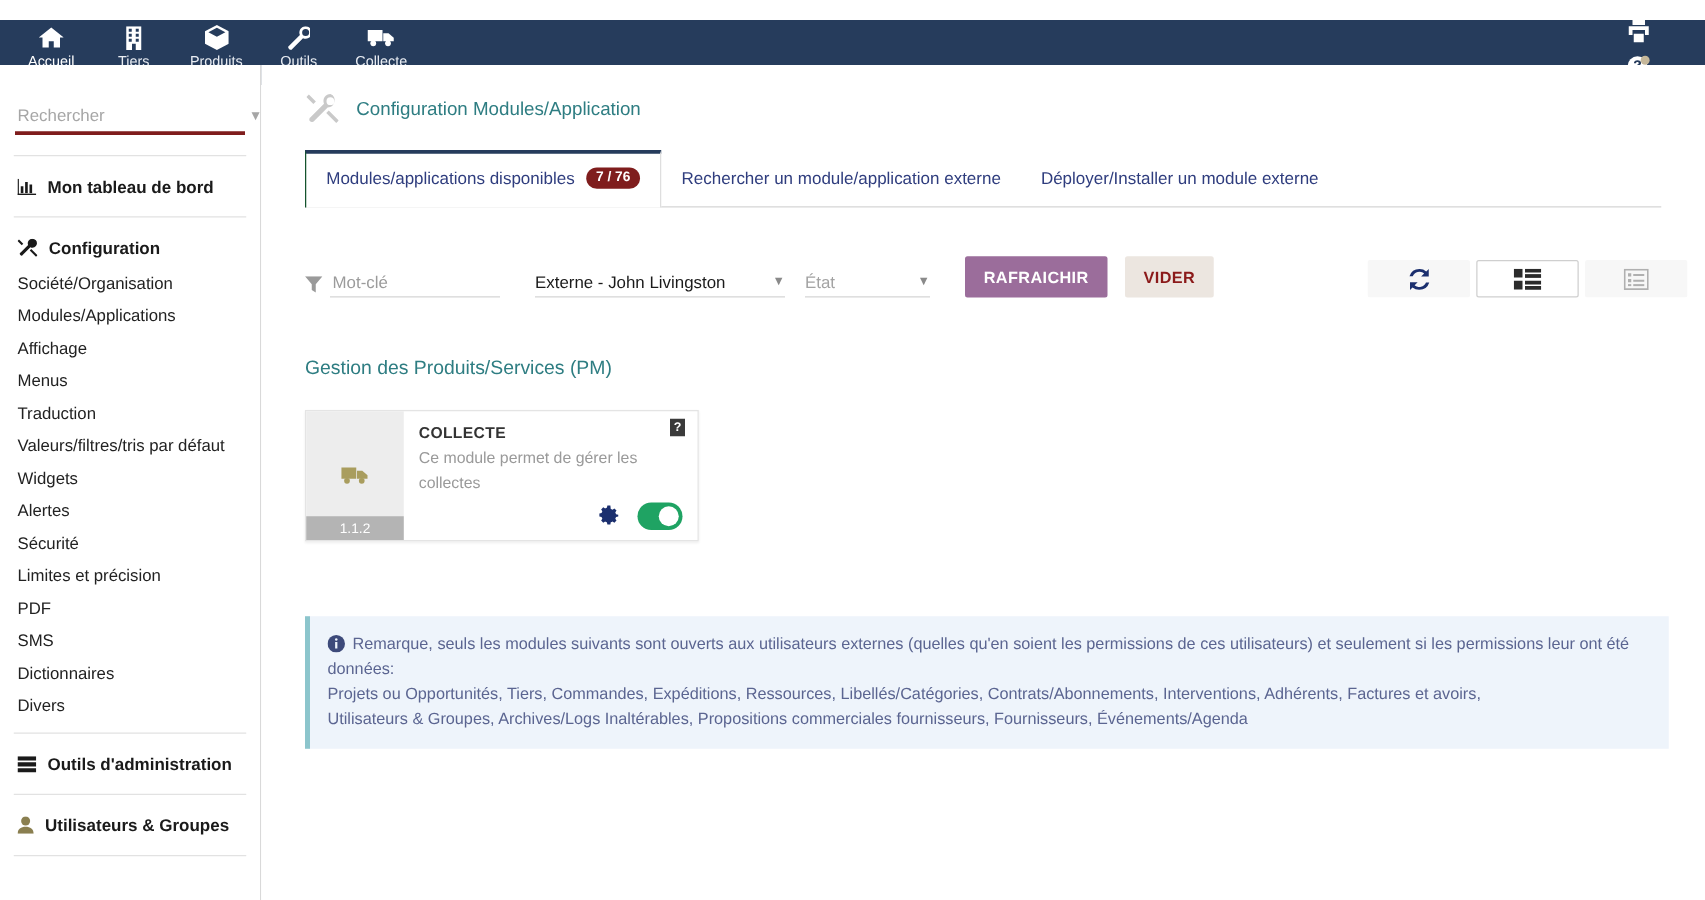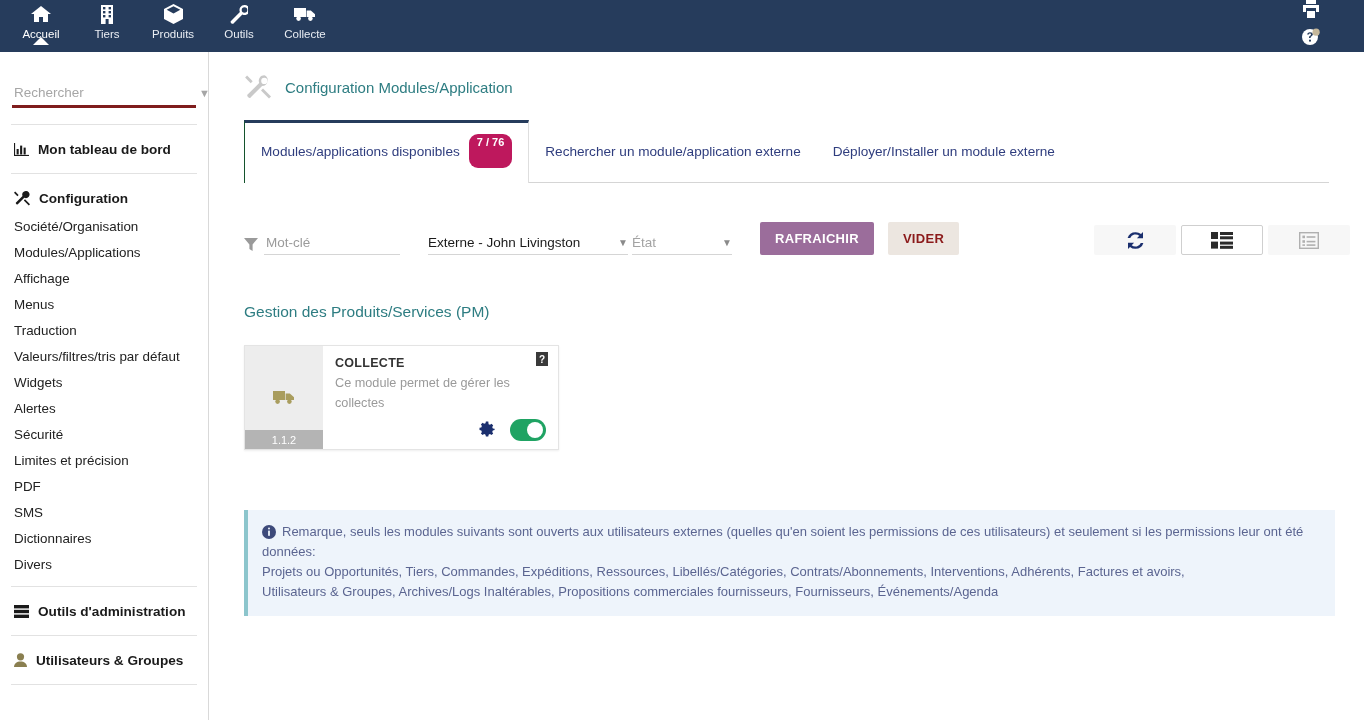--- a/index.html
+++ b/index.html
@@ -7,21 +7,21 @@
     margin: 0; padding: 0;
     width: 1364px; height: 720px;
     overflow: hidden;
     background: #ffffff;
     font-family: "Liberation Sans", sans-serif;
     -webkit-font-smoothing: antialiased;
   }
 
   
   #topbar {
-    position: absolute; top: 0; left: 0;
+    position: absolute; top: 16px; left: 0;
     width: 1364px; height: 52px;
     background: #263c5c;
     display: flex; align-items: stretch;
   }
   .nav-items { display: flex; align-items: flex-start; padding-left: 8px; }
   .nav-item {
     position: relative;
     width: 66px;
     padding-top: 4px;
     display: flex; flex-direction: column; align-items: center;
@@ -134,24 +134,24 @@
   .tab.active {
     border-top: 3px solid #263c5c;
     border-left: 1px solid #14532d;
     border-right: 1px solid #dedede;
     background: #ffffff;
     padding-top: 11px;
     margin-bottom: -1px;
     padding-bottom: 15px;
   }
   .tab-badge {
-    background: #be185d; color: #ffffff;
+    background: #7f1d1d; color: #ffffff;
     font-size: 11px; font-weight: bold;
     border-radius: 9px;
-    padding: 2px 8px 20px 8px;
+    padding: 2px 8px 3px 8px;
     line-height: 12px;
   }
 
   
   #toolbar {
     display: flex; align-items: flex-end;
     margin: 30px 0 0 35px;
     height: 42px;
     position: relative;
   }
@@ -168,21 +168,21 @@
     font-size: 13.5px; color: #0f766e; background: transparent;
     font-family: "Liberation Sans", sans-serif;
   }
   #kw-field input::placeholder { color: #9b9b9b; }
   #sel-user {
     width: 200px; margin-left: 28px;
     justify-content: space-between;
   }
   #sel-user .val { font-size: 13.5px; color: #1a1a1a; }
   #sel-state {
-    width: 100px; margin-left: 4px;
+    width: 100px; margin-left: 16px;
     justify-content: space-between;
     text-align: center;
   }
   #sel-state .val { font-size: 13.5px; color: #a3a3a3; }
   .sel-caret { color: #8a8a8a; font-size: 10px; }
 
   #btn-refresh {
     margin-left: 28px;
     background: #9b6d9b; color: #ffffff;
     border: none; border-radius: 2px;

